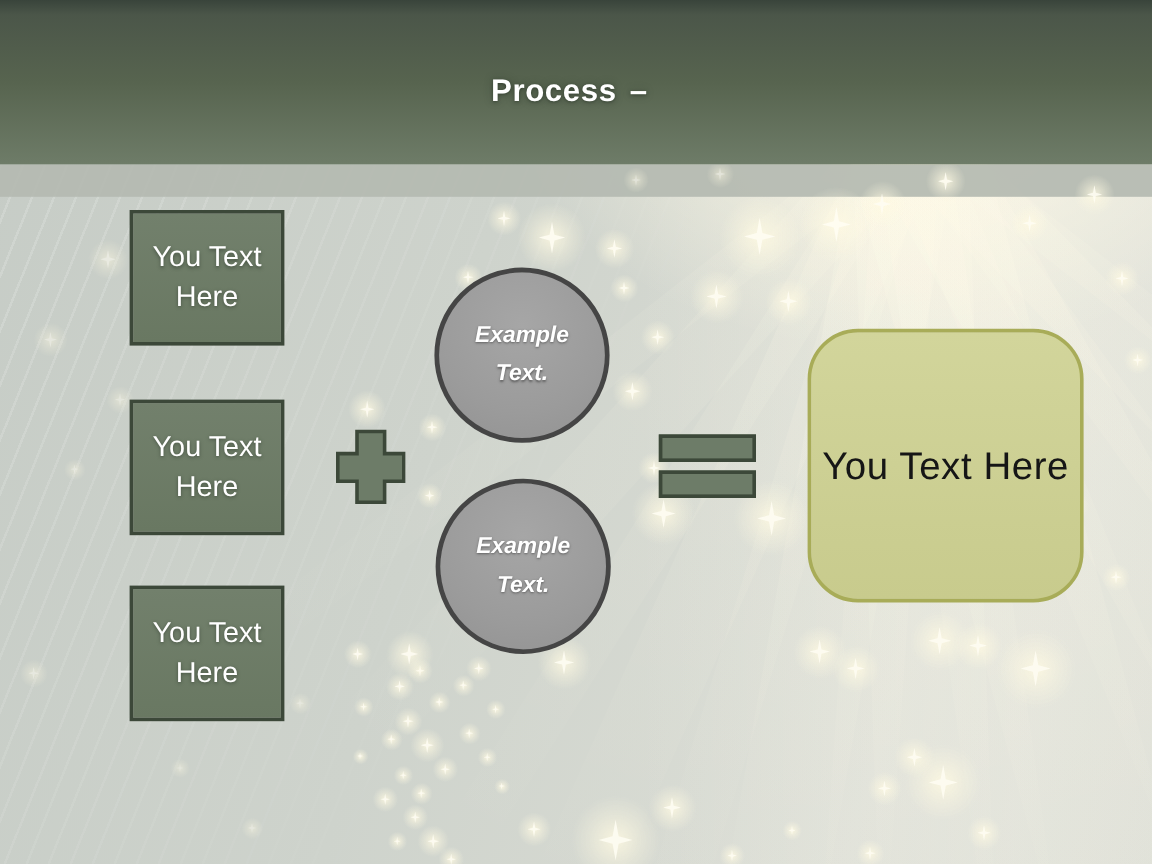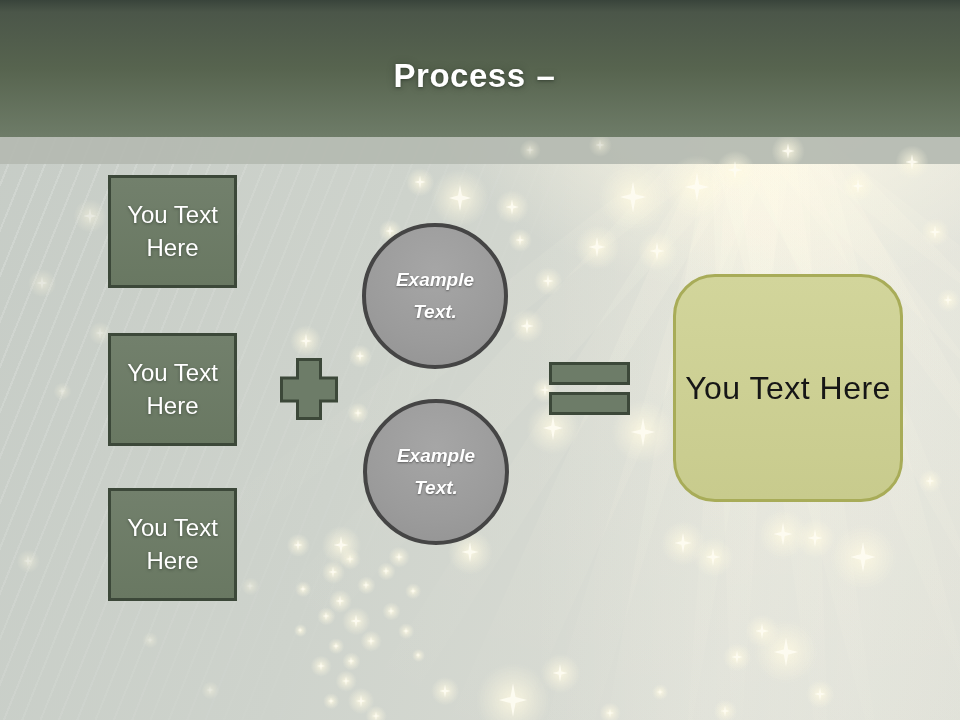--- a/index.html
+++ b/index.html
@@ -9,21 +9,21 @@
     background:linear-gradient(105deg,#c6ccc6 0%,#ced3cc 40%,#dbddd5 78%,#d3d6ce 100%);
   }
   
   .header{
     position:absolute;left:0;top:0;width:960px;height:137px;
     background:linear-gradient(to bottom,#39443b 0%,#4b5649 9%,#57644f 50%,#6e7c68 100%);
     display:flex;justify-content:center;align-items:center;padding-top:13px;box-sizing:border-box;
     z-index:5;
   }
   .title{
-    margin:0;display:flex;align-items:baseline;color:#fff;font-size:33px;line-height:1;
+    margin:0;display:flex;align-items:baseline;color:#fff;font-size:26px;line-height:1;
     text-shadow:0 1px 3px rgba(30,40,30,.55), 0 0 8px rgba(30,40,30,.25);
     letter-spacing:.5px;white-space:nowrap;
   }
   .title .emph{font-weight:700;}
   .title .sep{font-weight:600;margin:0 11px;}
   .title .rest{font-weight:400;}
   
   .bg-area{position:absolute;left:0;top:137px;width:960px;height:583px;overflow:hidden;z-index:0;}
   .bg-strip{position:absolute;left:0;top:0;width:960px;height:27px;background:#b4bab1;opacity:.92;}
   .glow{

